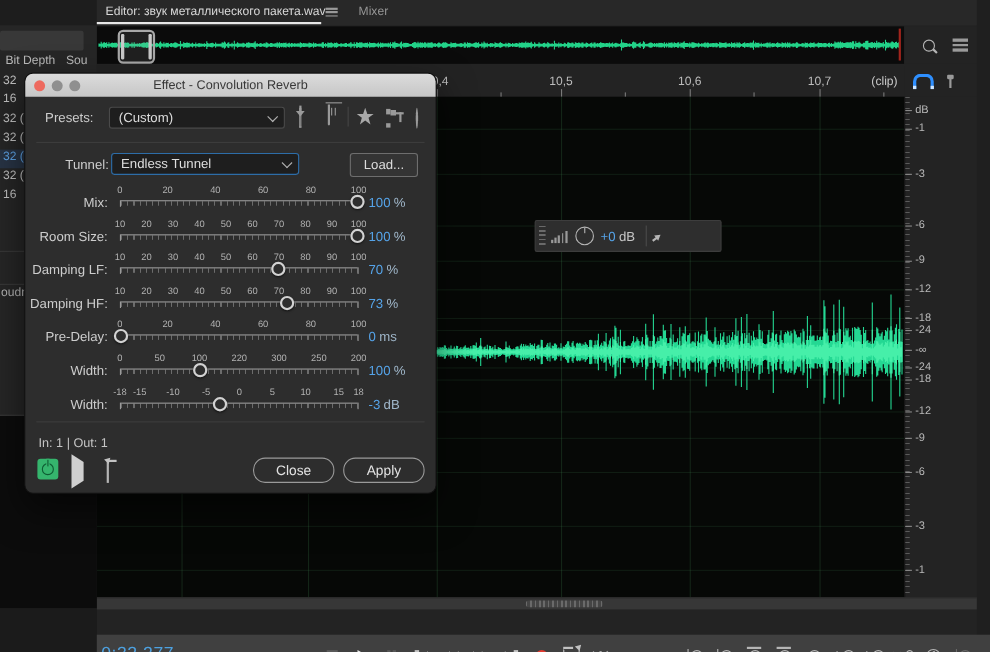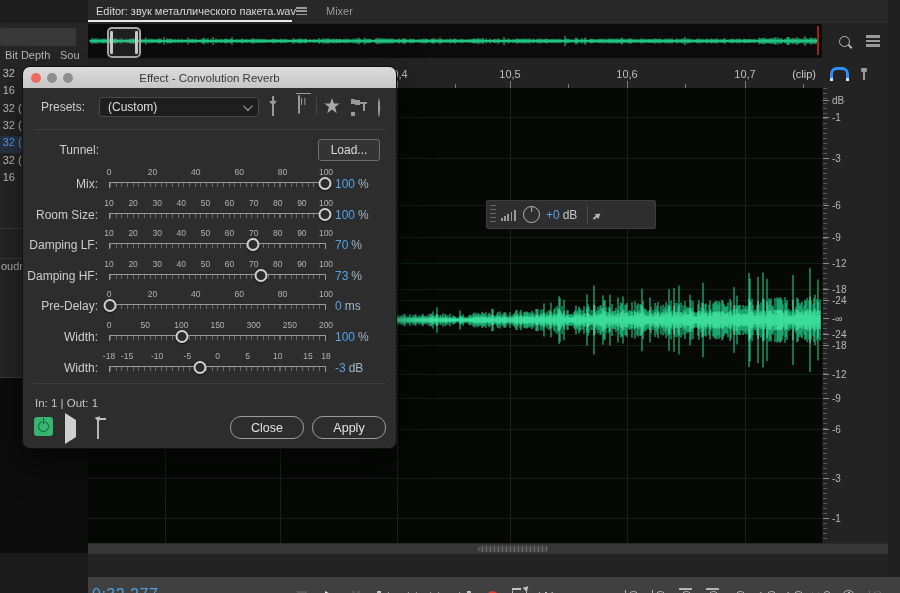--- a/index.html
+++ b/index.html
@@ -445,20 +445,24 @@
     </div>
     <div id="dlg-title">
       <span class="tl" id="tl-close"></span>
       <span class="tl" id="tl-min"></span>
       <span class="tl" id="tl-max"></span>
       <span>Effect - Convolution Reverb</span>
     </div>
     <div id="div1"></div>
     <div id="impulse-row">
       <span class="dlabel" id="impulse-label">Tunnel:</span>
+      <div class="select" id="impulse-select">
+        <span>Endless Tunnel</span>
+        <span class="chevd"></span>
+      </div>
       <div id="load-btn">Load...</div>
     </div>
     <div id="sliders">
         <div class="srow">
           <span class="slabel">Mix:</span>
           <div class="strip">
             <div class="ticknums">
               <span style="left: 0%;">0</span>
               <span style="left: 20%;">20</span>
               <span style="left: 40%;">40</span>
@@ -562,21 +566,21 @@
           </div>
           <span class="sval"><b>0</b><i>ms</i></span>
         </div>
         <div class="srow">
           <span class="slabel">Width:</span>
           <div class="strip">
             <div class="ticknums">
               <span style="left: 0%;">0</span>
               <span style="left: 16.6667%;">50</span>
               <span style="left: 33.3333%;">100</span>
-              <span style="left: 50%;">150</span>
+              <span style="left: 50%;">220</span>
               <span style="left: 66.6667%;">300</span>
               <span style="left: 83.3333%;">250</span>
               <span style="left: 100%;">200</span>
             </div>
             <div class="track">
               <div class="trackline"></div>
               <div class="trackticks"></div>
               <div class="knob" style="left: 33.3%;"></div>
             </div>
           </div>

